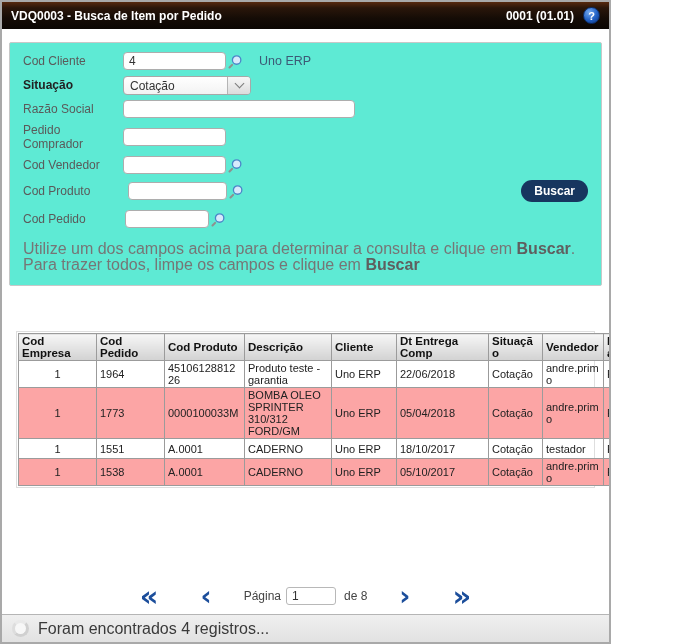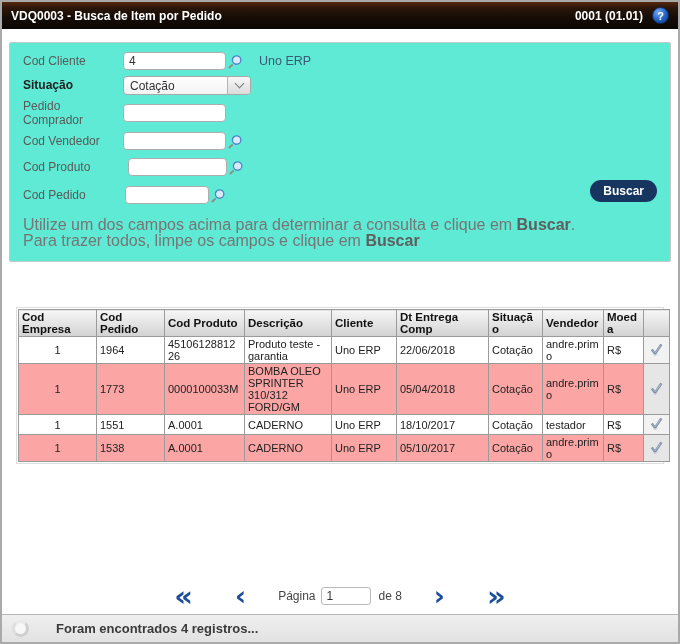--- a/index.html
+++ b/index.html
@@ -1,20 +1,20 @@
 <!DOCTYPE html>
 <html><head>
 <meta charset="utf-8">
 <style>
   * { box-sizing: border-box; margin: 0; padding: 0; }
   html,body { background:#fff; }
   body { font-family: "Liberation Sans", sans-serif; }
 
   .window {
-    width: 680px; height: 644px;
+    width: 611px; height: 644px;
     border: 2px solid #a9a9a9;
     background: #fff;
     display: flex; flex-direction: column;
     overflow: hidden;
   }
 
   
   .titlebar {
     height: 27px; flex: none;
     background: linear-gradient(180deg, #57290e 0%, #2a160a 22%, #150c06 60%, #0b0603 100%);
@@ -124,22 +124,22 @@
     padding: 1px 5px; font-size: 12px; color: #333; outline: none;
     font-family: "Liberation Sans", sans-serif;
   }
   .of-label { margin-left: 8px; }
 
   
   .statusbar {
     height: 28px; flex: none;
     border-top: 1px solid #b5b5b5;
     background: linear-gradient(#efefef, #e2e2e2);
-    display: flex; align-items: center; padding: 0 10px; gap: 27px;
-    font-size: 13px; color: #3a3a3a; font-weight: bold;
+    display: flex; align-items: center; padding: 0 10px; gap: 9px;
+    font-size: 16px; color: #3a3a3a;
   }
   .status-icon {
     width: 17px; height: 17px; border-radius: 50%;
     border: 3px solid #d0d0d0;
     border-top-color: #e9e9e9; border-left-color: #dddddd;
     background: #f7f7f7; flex: none;
   }
 </style>
 </head>
 <body>
@@ -169,20 +169,24 @@
             <span class="suffix">Uno ERP</span>
           </div>
           <div class="form-row field-2 bold-label">
             <span class="flabel">Situação</span>
             <div class="select-box">
               <span class="select-text">Cotação</span>
               <span class="select-arrow">
                 <span class="chev-down"></span>
               </span>
             </div>
+          </div>
+          <div class="form-row field-3">
+            <span class="flabel">Razão Social</span>
+            <input class="txt" type="text" style="">
           </div>
           <div class="form-row field-5">
             <span class="flabel">Pedido Comprador</span>
             <input class="txt" type="text" style="">
           </div>
           <div class="form-row field-4">
             <span class="flabel">Cod Vendedor</span>
             <input class="txt" type="text" style="">
             <span class="lookup">
               <svg width="15" height="15" viewBox="0 0 16 16">

